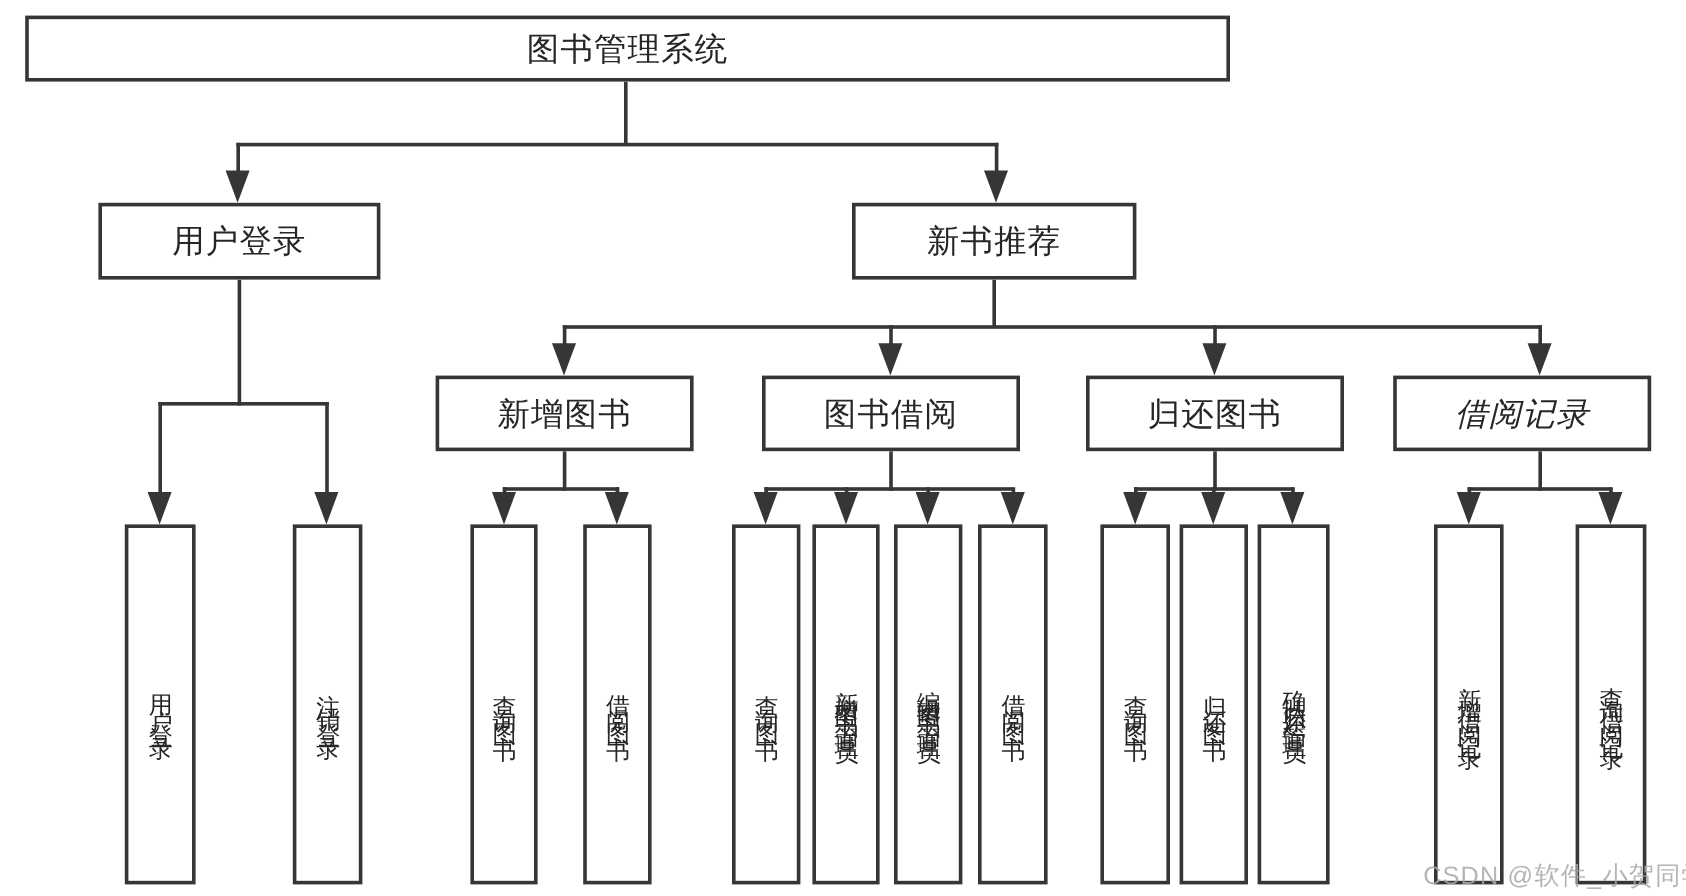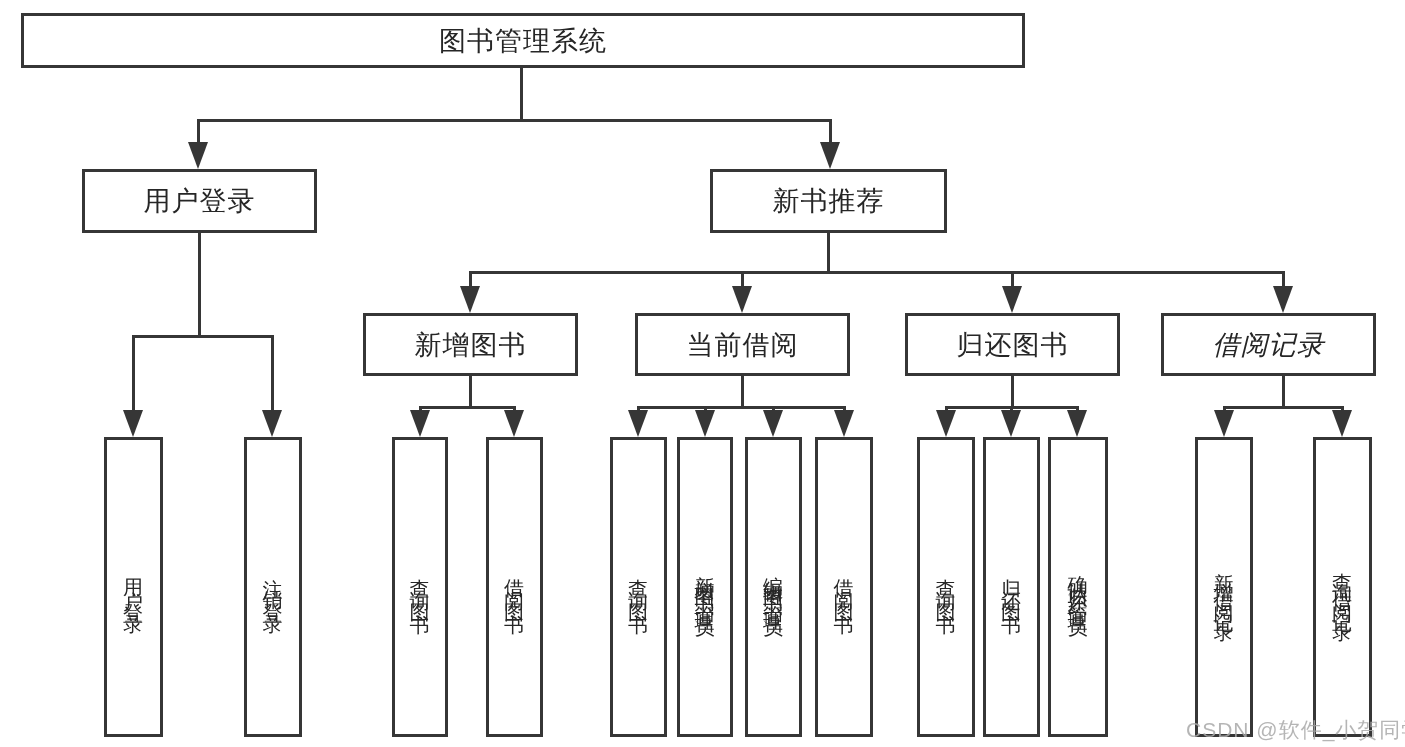--- a/index.html
+++ b/index.html
@@ -105,21 +105,21 @@
   <div class="ah" style="left:732px;top:286px;"></div>
   <div class="vl" style="left:1011px;top:271px;height:17px;"></div>
   <div class="ah" style="left:1002px;top:286px;"></div>
   <div class="vl" style="left:1282px;top:271px;height:17px;"></div>
   <div class="ah" style="left:1273px;top:286px;"></div>
 
   <div class="hbox" style="left:363px;top:313px;width:215px;height:63px;">
     <span>新增图书</span>
   </div>
   <div class="hbox" style="left:635px;top:313px;width:215px;height:63px;">
-    <span>当前借阅</span>
+    <span>图书借阅</span>
   </div>
   <div class="hbox" style="left:905px;top:313px;width:215px;height:63px;">
     <span>归还图书</span>
   </div>
   <div class="hbox" style="left:1161px;top:313px;width:215px;height:63px;font-style:italic;">
     <span>借阅记录</span>
   </div>
 
   <div class="vl" style="left:469px;top:376px;height:33px;"></div>
   <div class="hl" style="left:419px;top:406px;width:97px;"></div>

